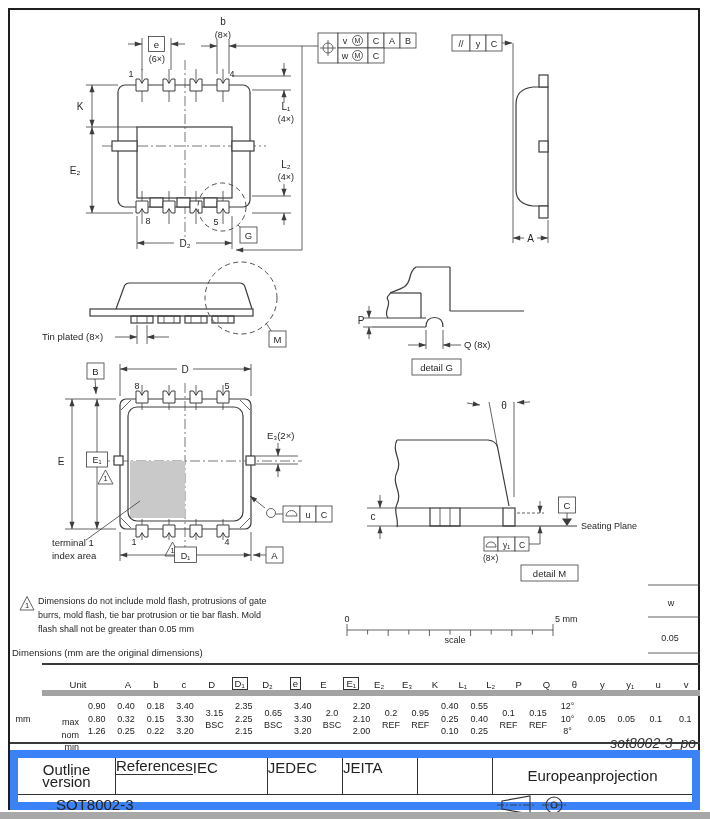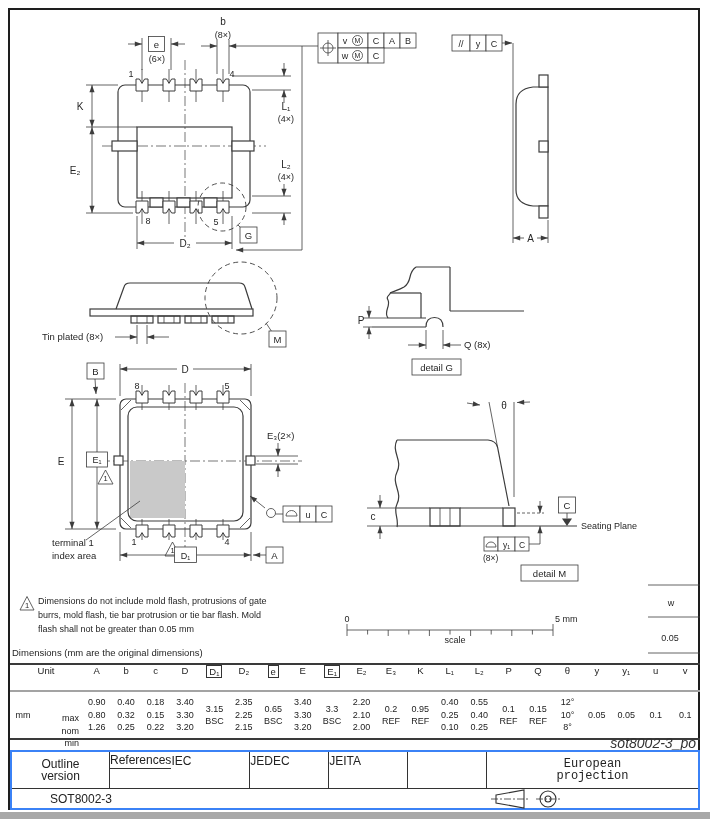--- a/index.html
+++ b/index.html
@@ -17,41 +17,41 @@
   svg.art text{fill:#262626;font-family:"Liberation Sans",sans-serif;font-size:10px;}
   svg.art .t9{font-size:9px;}
   svg.art .t85{font-size:8.5px;}
   svg.art .t95{font-size:9.5px;}
   svg.art .t75{font-size:7.5px;}
   svg.art .t7{font-size:7px;}
   svg.art .mid{text-anchor:middle;}
   svg.art .fill{fill:#3c3c3c;stroke:none;}
   
   .dim-table{position:absolute;left:10px;top:663px;width:690px;color:#222;}
-  .t-head{display:flex;height:25px;border-top:2px solid #3a3a3a;border-bottom:2px solid #a3a3a3;box-sizing:content-box;align-items:flex-start;}
+  .t-head{display:flex;height:25px;border-top:2px solid #3a3a3a;border-bottom:6px solid #a3a3a3;box-sizing:content-box;align-items:flex-end;margin-left:32px;}
   .t-head>div{flex:1;text-align:center;font-size:9.5px;}
   .t-head>.unit-h{flex:0 0 72px;}
   .hbox{border:1px solid #333;padding:0 2px;display:inline-block;line-height:11px;}
   .t-body{display:flex;height:46px;border-bottom:2px solid #3a3a3a;}
   .t-body>div{flex:1;display:flex;flex-direction:column;justify-content:center;text-align:center;font-size:9px;line-height:12.5px;}
   .t-body>.unit-b{flex:0 0 72px;flex-direction:row;align-items:center;}
   .unit-b .mm{width:26px;text-align:center;}
   .unit-b .rlabels{width:46px;text-align:right;padding-right:3px;box-sizing:border-box;margin-top:32px;}
   
   .doc-ref{position:absolute;top:735px;right:14px;font-style:italic;font-size:14px;color:#333;}
   
-  .footer{position:absolute;left:10px;top:750px;width:690px;height:60px;box-sizing:border-box;border:2px solid #3b82f6;font-size:12px;color:#222;}
+  .footer{position:absolute;left:10px;top:750px;width:690px;height:60px;box-sizing:border-box;border:8px solid #3b82f6;font-size:15px;color:#222;}
   .f-head{display:flex;height:37px;border-bottom:1px solid #333;box-sizing:border-box;}
   .f-outline{width:98px;border-right:1px solid #333;display:flex;flex-direction:column;justify-content:center;align-items:center;line-height:12px;box-sizing:border-box;}
   .f-refs{width:377px;border-right:1px solid #333;display:flex;flex-direction:row;box-sizing:border-box;}
   .f-refs-title{height:16px;line-height:16px;text-align:center;border-bottom:1px solid #333;}
   .f-cells{flex:1;display:flex;}
   .f-cells>div{border-right:1px solid #333;flex:1;text-align:left;line-height:19px;}
   .f-cells>div:last-child{border-right:none;}
-  .f-euro{flex:1;display:flex;flex-direction:column;justify-content:center;align-items:center;line-height:12px;font-family:Liberation Mono, monospace;}
+  .f-euro{flex:1;display:flex;flex-direction:row;justify-content:center;align-items:center;line-height:12px;}
   .f-bottom{position:relative;height:19px;display:flex;align-items:center;padding-left:12px;}
   .f-version{padding-left:26px;}
   .proj{position:absolute;left:478px;top:-2px;}
   .proj .s{stroke:#333;stroke-width:1.1;fill:none;}
   .proj .cl{stroke:#333;stroke-width:0.8;fill:none;stroke-dasharray:7 2 2 2;}
   .bottom-bar{position:absolute;left:0;top:812px;width:710px;height:7px;background:#a8a8a8;}
 </style>
 </head>
 <body>
 
@@ -497,21 +497,21 @@
         <div>
           <div>0.65</div>
           <div>BSC</div>
         </div>
         <div>
           <div>3.40</div>
           <div>3.30</div>
           <div>3.20</div>
         </div>
         <div>
-          <div>3.3</div>
+          <div>2.0</div>
           <div>BSC</div>
         </div>
         <div>
           <div>2.20</div>
           <div>2.10</div>
           <div>2.00</div>
         </div>
         <div>
           <div>0.2</div>
           <div>REF</div>

